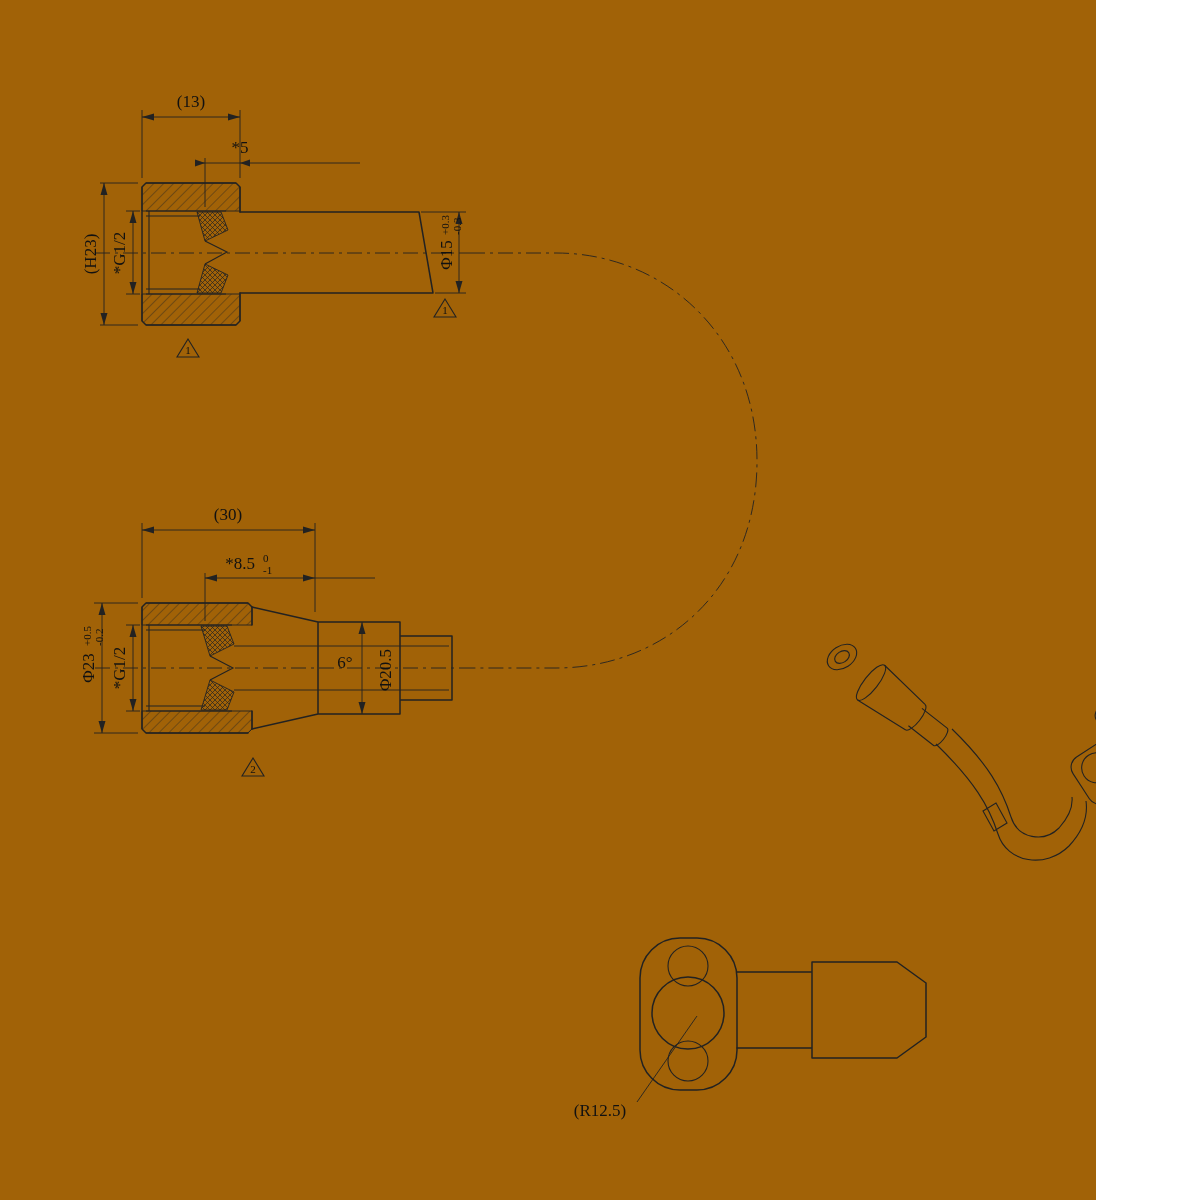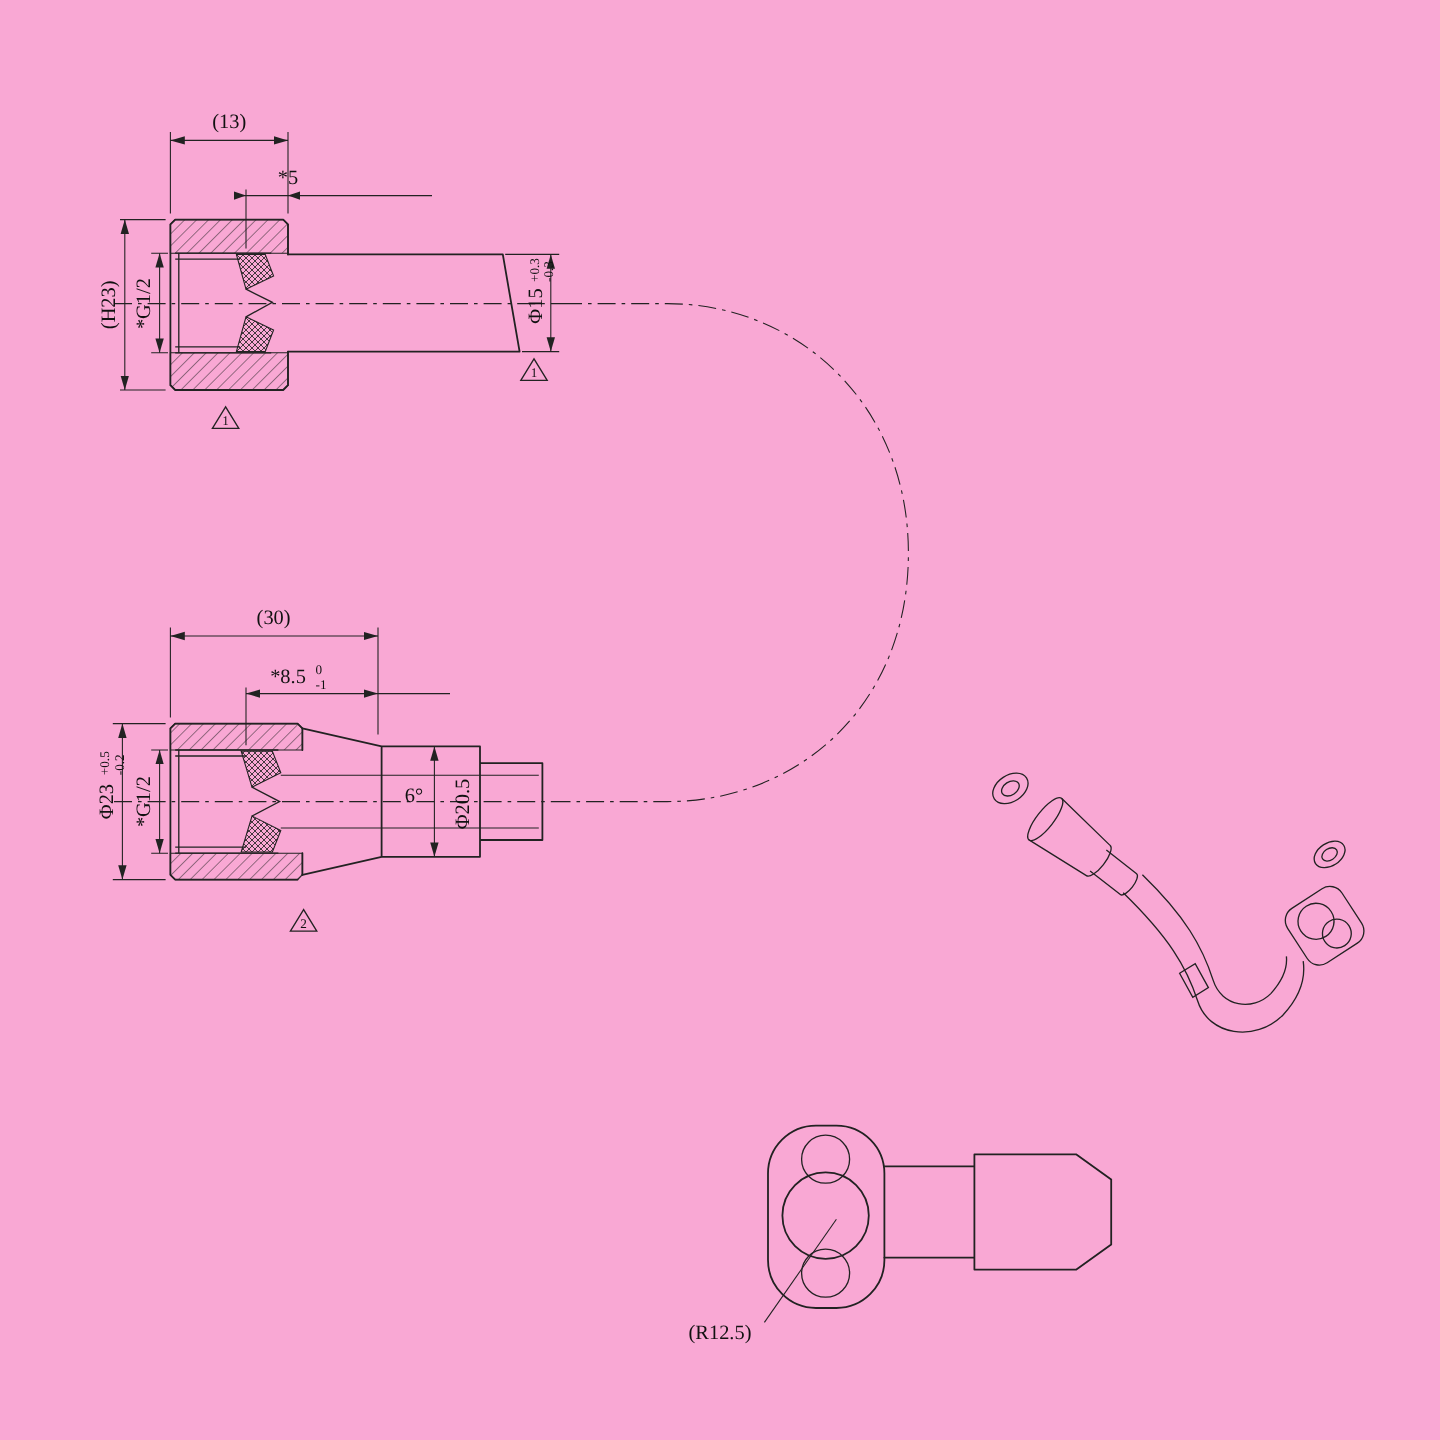--- a/index.html
+++ b/index.html
@@ -1,16 +1,16 @@
 <!DOCTYPE html>
 <html><head>
 <meta charset="utf-8">
 <style>
   html,body{margin:0;padding:0;background:#ffffff;}
-  .stage{width:1200px;height:1200px;background:#f9a8d4;overflow:hidden;position:relative;}
+  .stage{width:1096px;height:1200px;background:#a16207;overflow:hidden;position:relative;}
   svg{display:block;}
   .ln{stroke:#222222;stroke-width:1.5;fill:none;stroke-linecap:round;}
   .md{stroke:#222222;stroke-width:1.1;fill:none;}
   .tn{stroke:#222222;stroke-width:0.9;fill:none;}
   .cl{stroke:#222222;stroke-width:0.9;fill:none;stroke-dasharray:15 5 3 5;}
   .hfill{fill:url(#hatch45);stroke:#222222;stroke-width:0.9;}
   .xfill{fill:url(#hatchX);stroke:#222222;stroke-width:0.9;}
   text{font-family:"Liberation Serif","DejaVu Serif",serif;font-size:17px;fill:#111111;}
   .tol{font-size:11px;}
   .flag{font-size:11px;}

